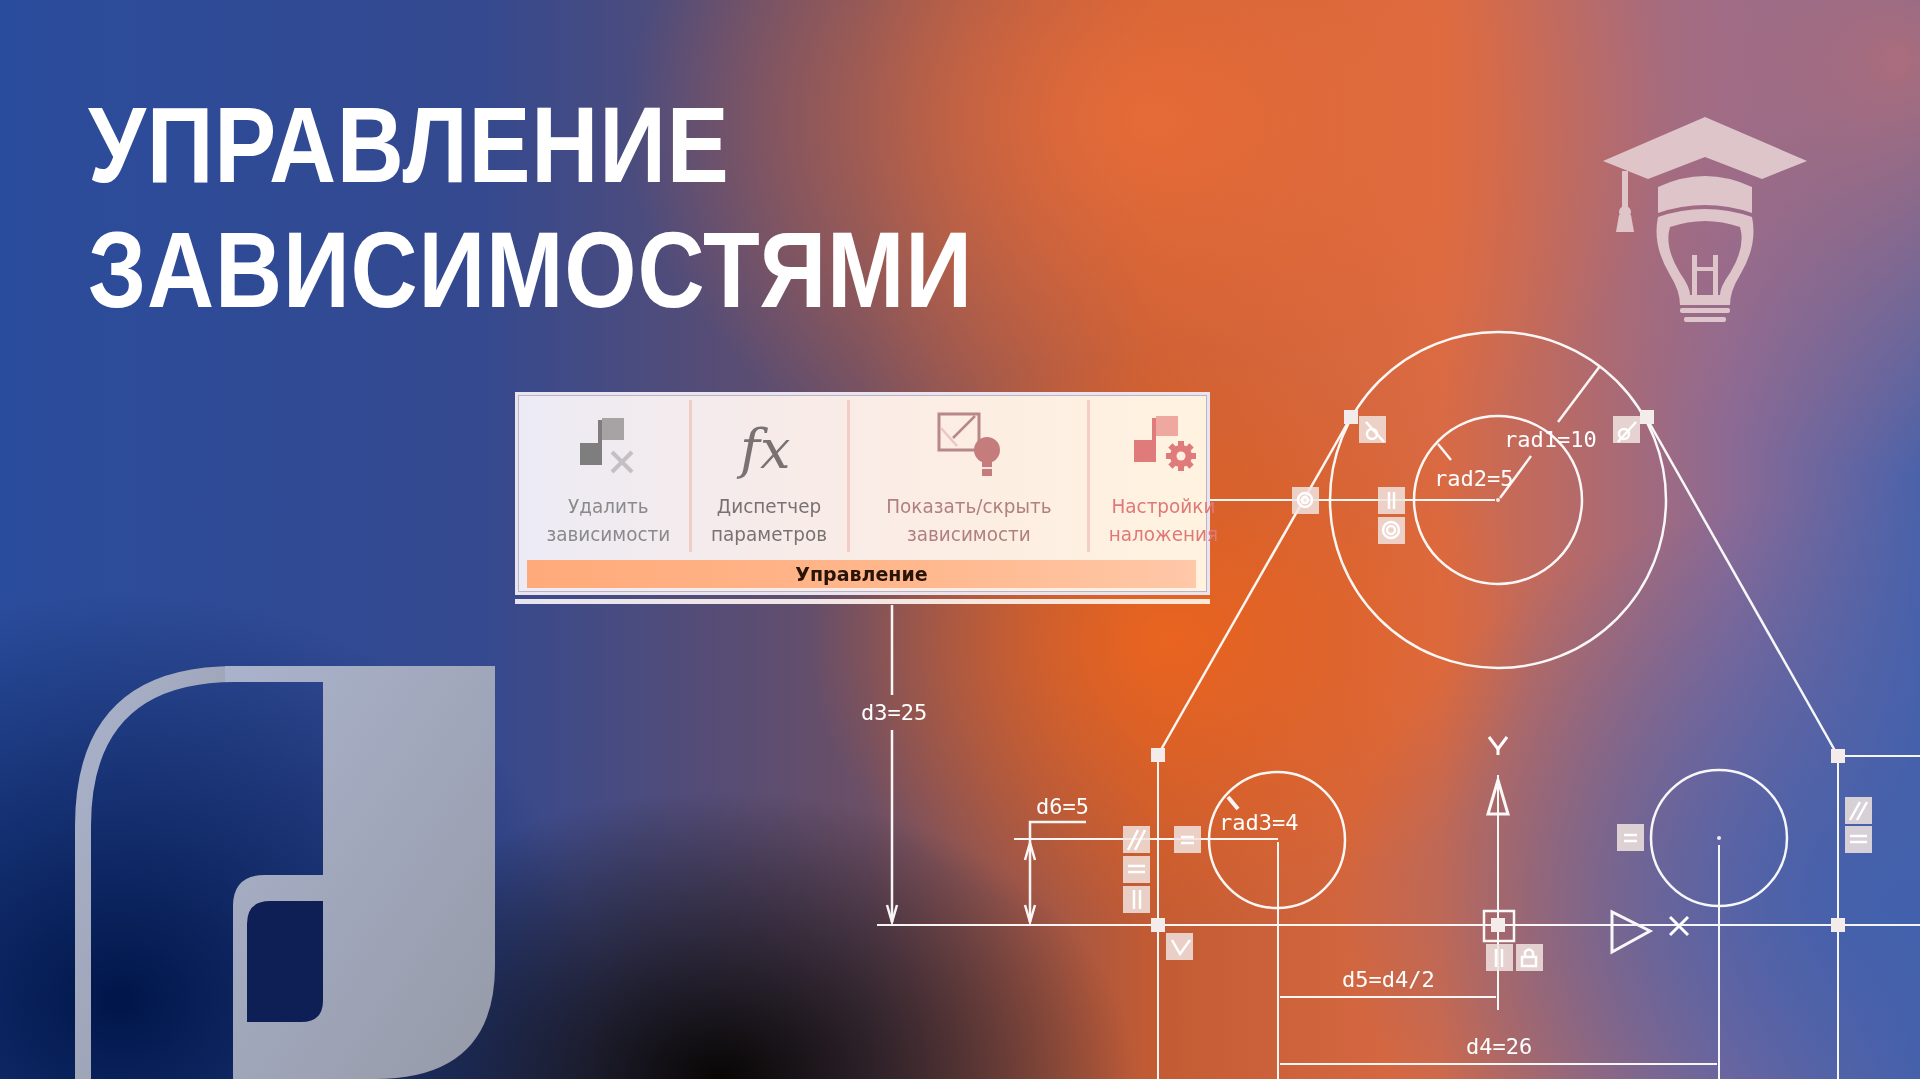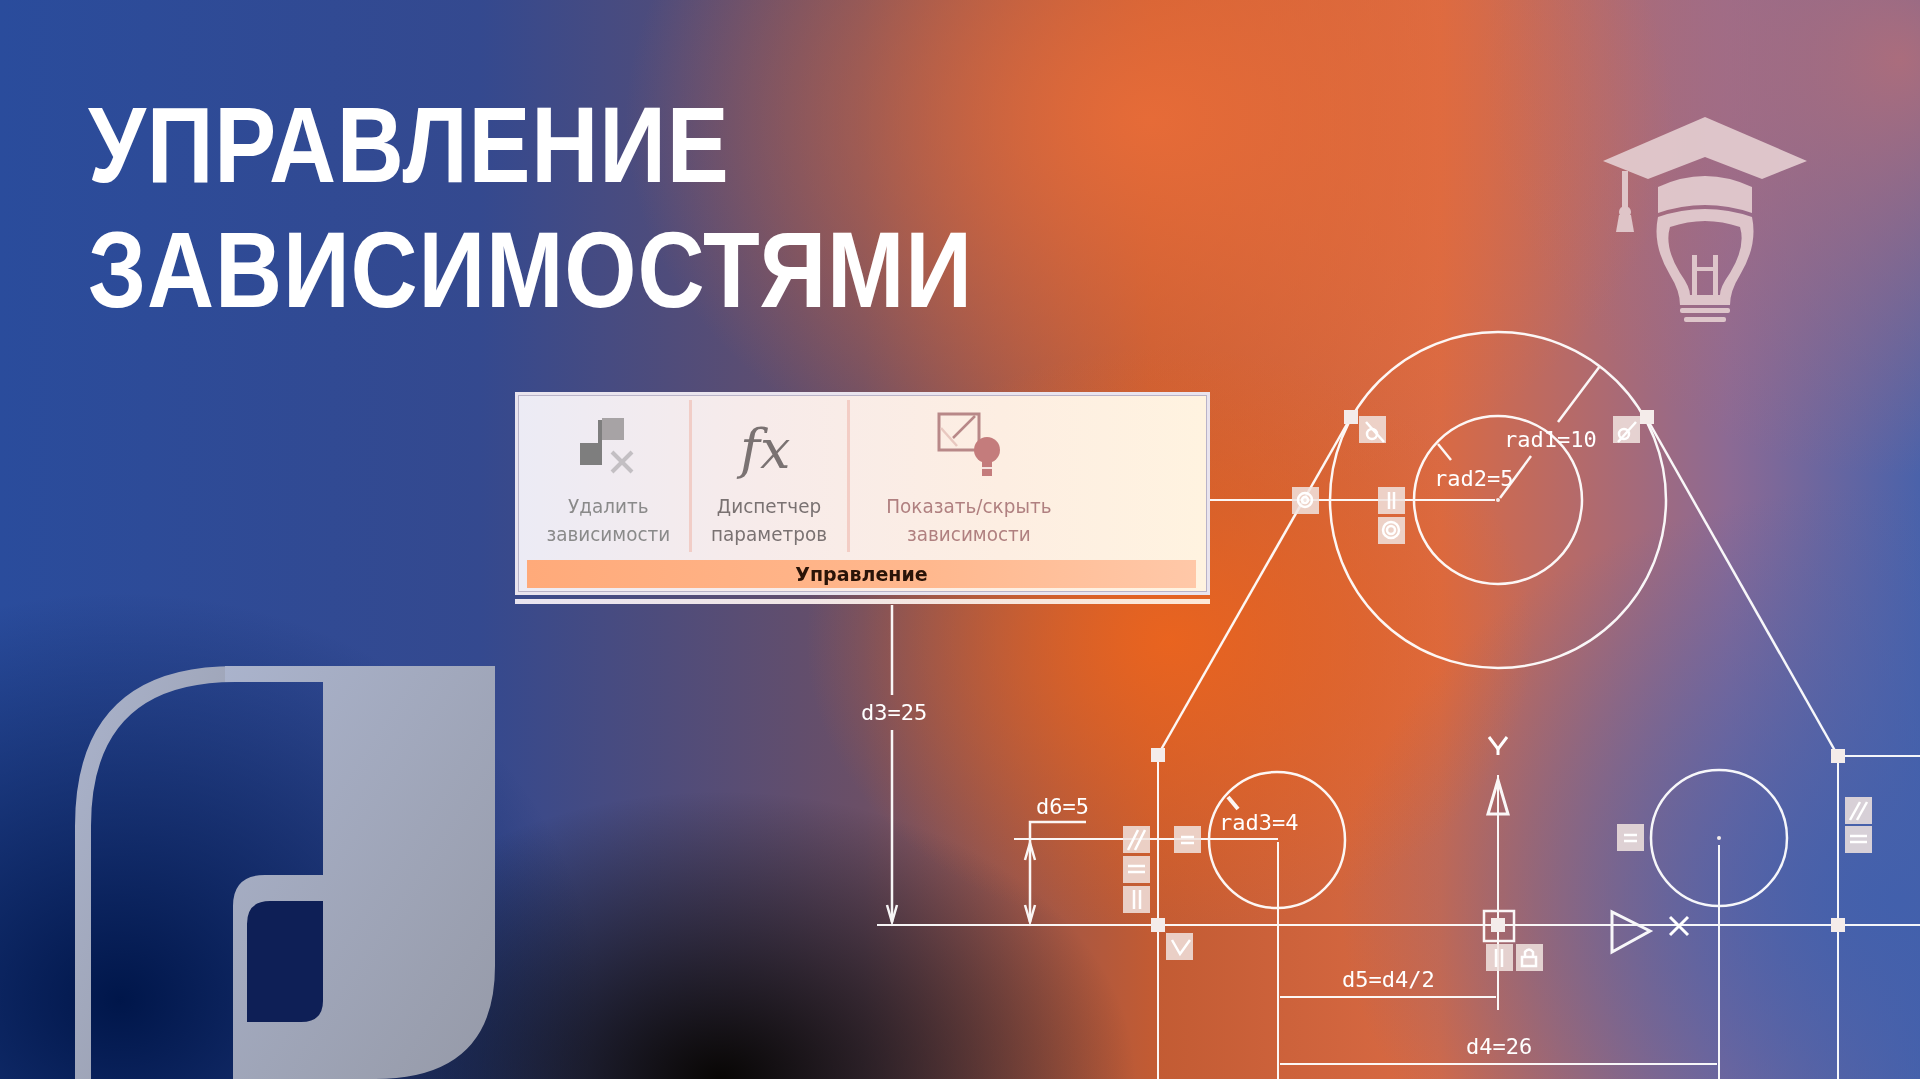--- a/index.html
+++ b/index.html
@@ -281,16 +281,35 @@
         <circle cx="58" cy="44" r="13" fill="#c47c7c"></circle>
         <rect x="53" y="54" width="10" height="16" fill="#c47c7c"></rect>
         <rect x="53" y="61" width="10" height="2" fill="#f5e4e0"></rect>
       </svg>
       <div class="lbl" style="color:#b08080">
         <div>Показать/скрыть</div>
         <div>зависимости</div>
       </div>
     </div>
 
+    <div class="rbtn" style="width:150px">
+      <svg class="ico" viewBox="0 0 80 80">
+        <rect x="32" y="10" width="22" height="20" fill="#efa8a0"></rect>
+        <rect x="10" y="34" width="22" height="22" fill="#e07b7b"></rect>
+        <rect x="28" y="12" width="4" height="44" fill="#e07b7b"></rect>
+        <g transform="translate(57,50)" fill="#e07b7b">
+          <circle r="11"></circle>
+          <rect x="-3" y="-15" width="6" height="30"></rect>
+          <rect x="-15" y="-3" width="30" height="6"></rect>
+          <rect x="-3" y="-15" width="6" height="30" transform="rotate(45)"></rect>
+          <rect x="-3" y="-15" width="6" height="30" transform="rotate(-45)"></rect>
+          <circle r="4.5" fill="#fdefe2"></circle>
+        </g>
+      </svg>
+      <div class="lbl" style="color:#e07878">
+        <div>Настройки</div>
+        <div>наложения</div>
+      </div>
+    </div>
 
   </div>
   <div class="group-label">Управление</div>
 </div>
 
 </body></html>

